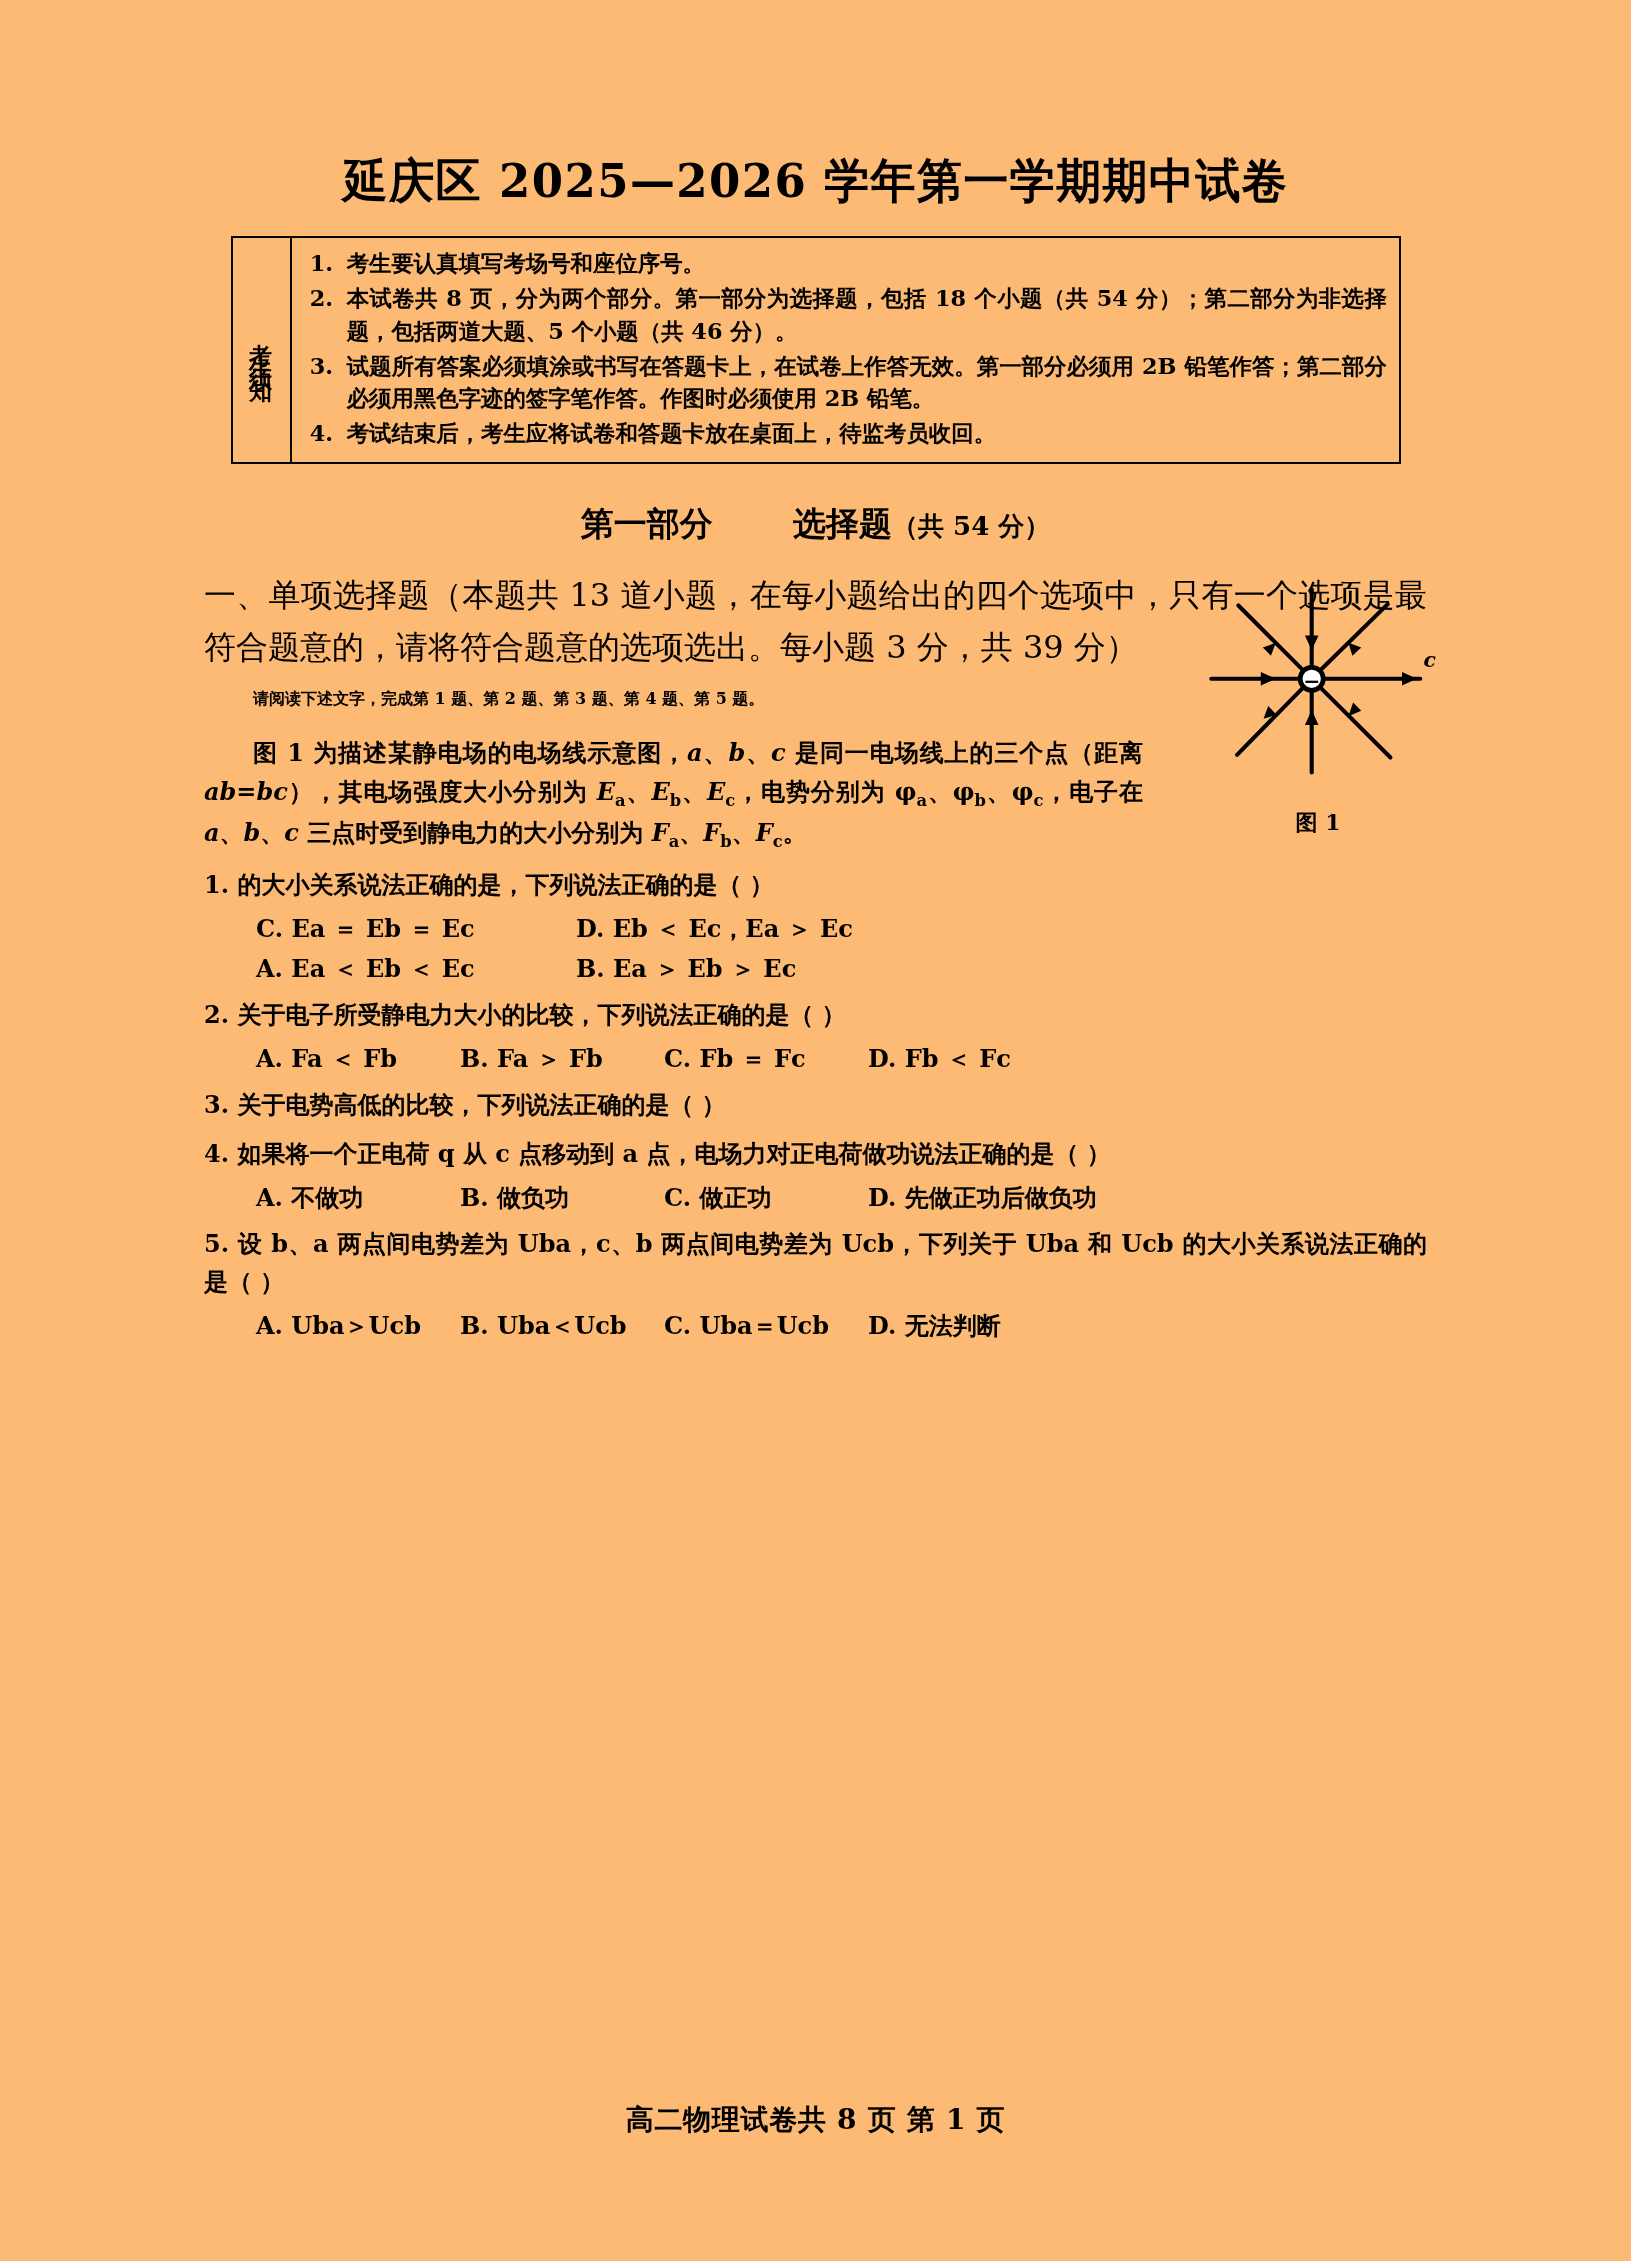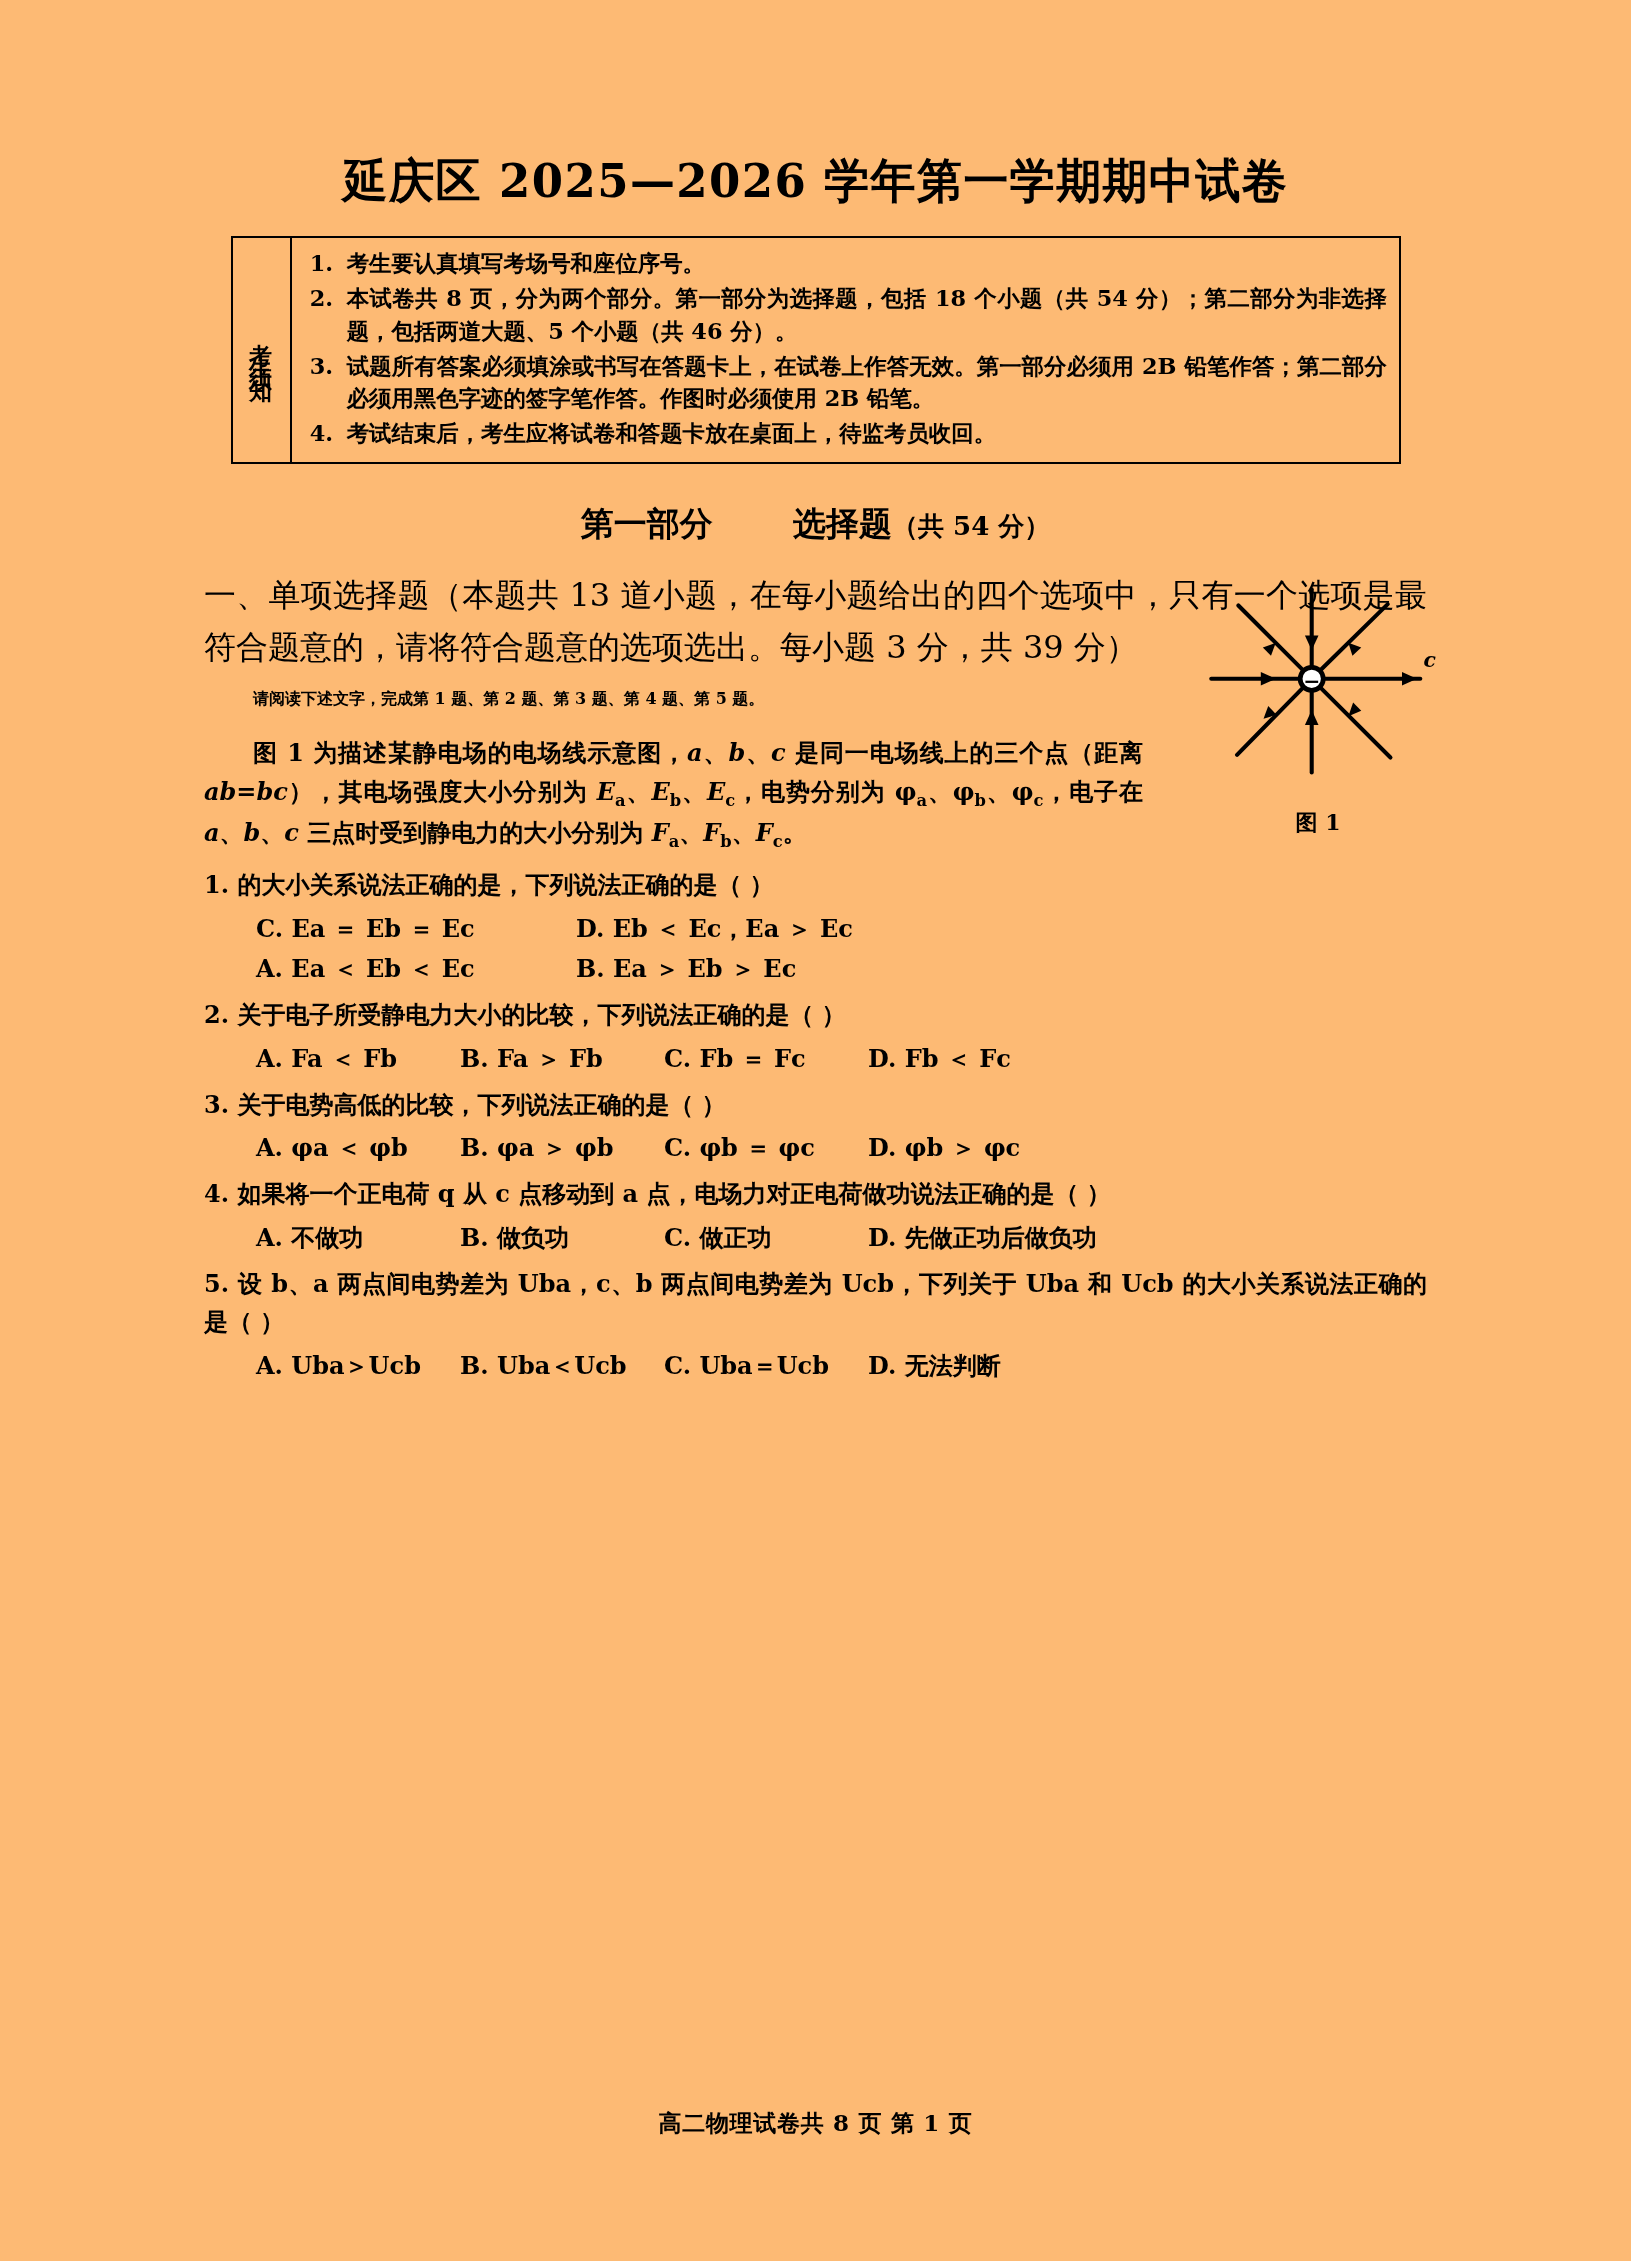--- a/index.html
+++ b/index.html
@@ -182,21 +182,21 @@
     font-family: "DejaVu Serif", "Liberation Serif", serif;
   }
 
   
   .footer {
     position: absolute;
     bottom: 122px;
     left: 0;
     width: 100%;
     text-align: center;
-    font-size: 23px;
+    font-size: 28px;
     font-weight: bold;
     letter-spacing: 0.7px;
     font-family: "DejaVu Serif", "Liberation Serif", serif;
   }
 </style>
 </head>
 <body>
 
 <div class="page">
  <div class="sheet">
@@ -326,38 +326,20 @@
       <span class="opt">
         <span>D.</span>
         <span>Fb ＜ Fc</span>
       </span>
     </div>
 
     <div class="q-stem">
       <span>3.</span>
       <span>关于电势高低的比较，下列说法正确的是（      ）</span>
     </div>
-    <div class="opts four-col">
-      <span class="opt wide">
-        <span>A.</span>
-        <span>φa ＜ φb</span>
-      </span>
-      <span class="opt wide">
-        <span>B.</span>
-        <span>φa ＞ φb</span>
-      </span>
-      <span class="opt wide">
-        <span>C.</span>
-        <span>φb ＝ φc</span>
-      </span>
-      <span class="opt">
-        <span>D.</span>
-        <span>φb ＞ φc</span>
-      </span>
-    </div>
 
     <div class="q-stem">
       <span>4.</span>
       <span>如果将一个正电荷 q 从 c 点移动到 a 点，电场力对正电荷做功说法正确的是（    ）</span>
     </div>
     <div class="opts four-col">
       <span class="opt">
         <span>A.</span>
         <span>不做功</span>
       </span>

